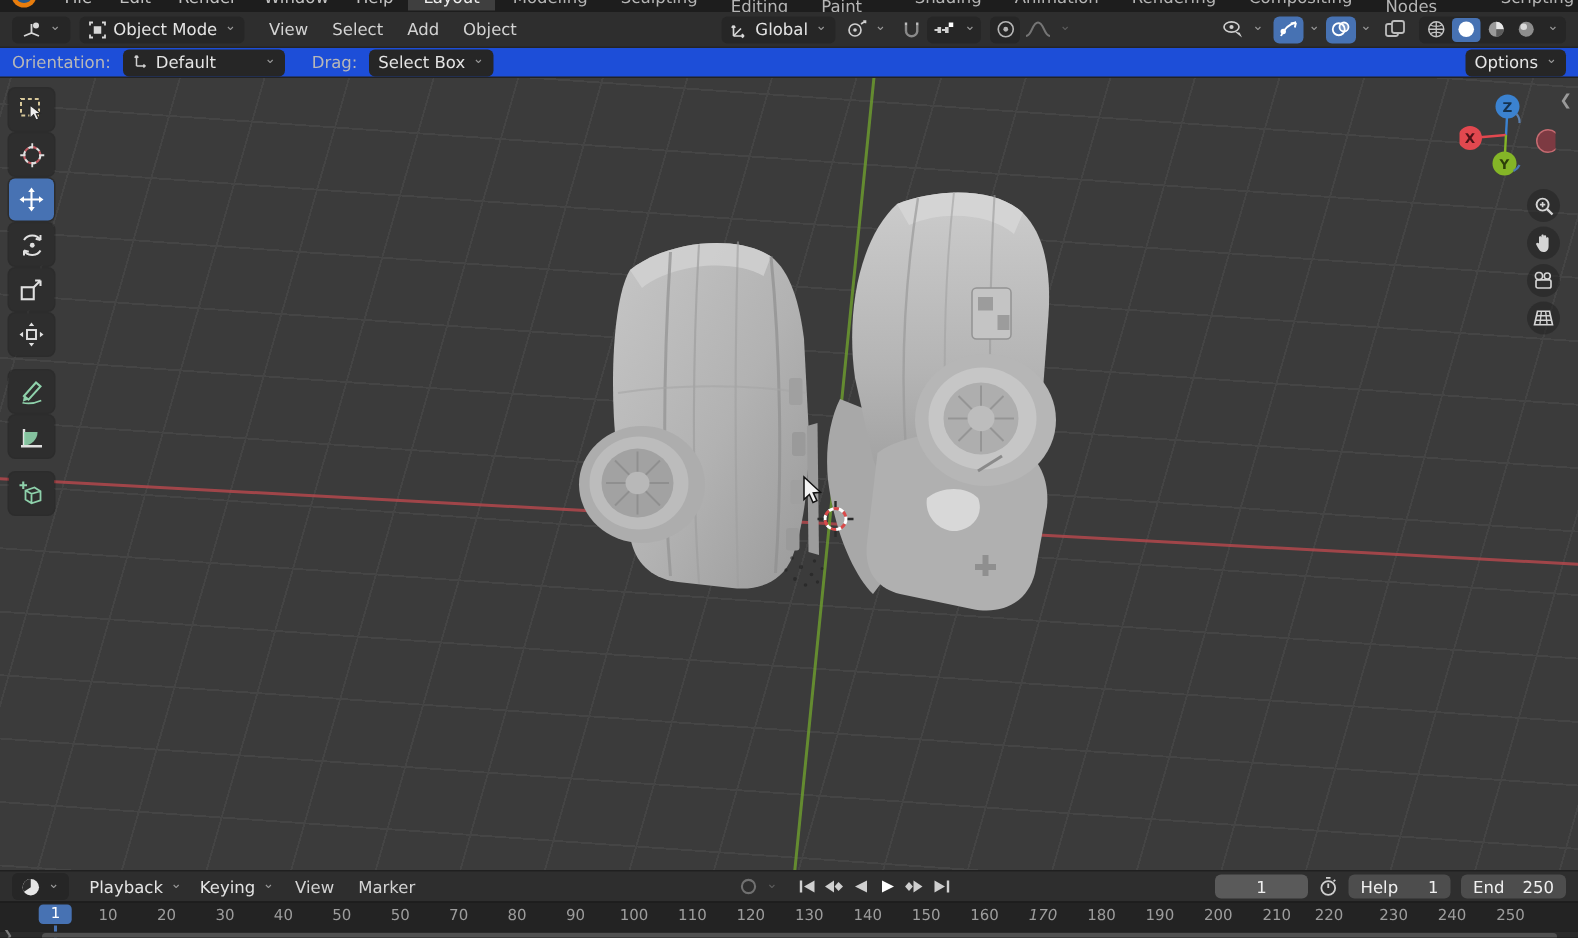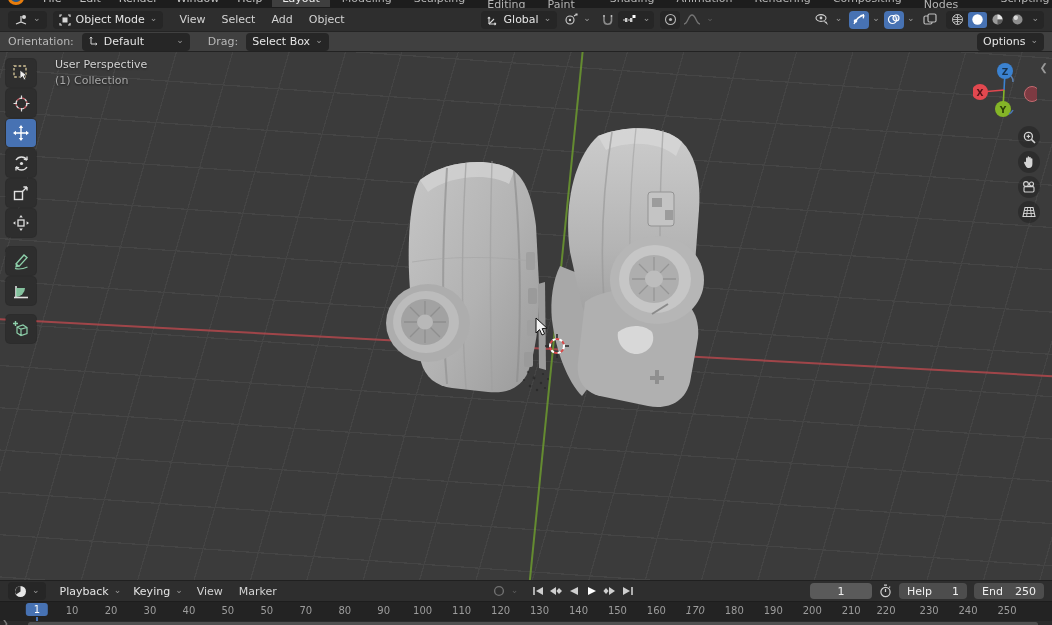--- a/index.html
+++ b/index.html
@@ -22,21 +22,21 @@
   .chev{font-size:9px;color:#9a9a9a;line-height:1;transform:translateY(-1px);display:inline-block;}
   .chev.dim{color:#5d5d5d;}
   .seg{display:flex;background:#262626;border-radius:4px;height:18px;align-items:center;padding:0 2px;gap:1px;}
   .seg .cell{width:19px;height:16px;border-radius:3px;display:flex;align-items:center;justify-content:center;}
   .seg .cell.active{background:#4772b3;}
   .iconbtn{width:20px;height:18px;border-radius:4px;display:inline-flex;align-items:center;justify-content:center;background:#262626;}
   .iconbtn.blue{background:#4772b3;}
   .iconbtn.flat{background:transparent;}
   svg{display:block;}
   
-  .toolrow{height:19px;background:#404040;border-bottom:1px solid #222;display:flex;align-items:center;padding:0 8px;color:#b8b8b8;}
+  .toolrow{height:19px;background:#1d4ed8;border-bottom:1px solid #222;display:flex;align-items:center;padding:0 8px;color:#b8b8b8;}
   
   .viewport{position:relative;height:528px;background:#3b3b3b;overflow:hidden;}
   .vp-grid{position:absolute;inset:0;}
   .vp-grid .fam{position:absolute;left:-30%;top:-30%;width:160%;height:160%;}
   .fam.a{background:repeating-linear-gradient(0deg,transparent 0 41px,#454545 41px 42.2px);transform:rotate(4deg);}
   .fam.b{background:repeating-linear-gradient(90deg,transparent 0 53px,#444444 53px 54.2px);transform:rotate(16deg);}
   .axis-x{position:absolute;left:-4px;top:266px;width:1064px;height:1.6px;background:rgba(186,72,78,.8);transform-origin:left center;transform:rotate(3.1deg);}
   .axis-y{position:absolute;left:582px;top:-4px;width:1.6px;height:540px;background:rgba(108,154,47,.85);transform-origin:top center;transform:rotate(5.7deg);}
   .vp-text{position:absolute;left:55px;top:6px;color:#d2d2d2;font-size:11px;text-shadow:0 1px 2px rgba(0,0,0,.6);}
   .vp-text .sub{color:#a8a8a8;margin-top:3px;}
@@ -318,24 +318,20 @@
       <circle r="7" fill="none" stroke="#ffffff" stroke-width="2" stroke-dasharray="3.5 3.5"></circle>
       <circle r="7" fill="none" stroke="#d94a4a" stroke-width="2" stroke-dasharray="3.5 3.5" stroke-dashoffset="3.5"></circle>
       <path d="M0,-12 V-8 M0,8 V12 M-12,0 H-8 M8,0 H12" stroke="#2b2b2b" stroke-width="1.6"></path>
     </g>
 
     <g transform="translate(536,266)">
       <path d="M0,0 L0,15 L3.6,11.6 L6,17 L8.6,15.8 L6.2,10.6 L11,10.2 Z" fill="#f2f2f2" stroke="#111" stroke-width="1"></path>
     </g>
   </svg>
 
-  <div class="vp-text">
-    <div>User Perspective</div>
-    <div class="sub">(1) Collection</div>
-  </div>
 
   <div class="toolbar">
     <div class="tool">
       <svg width="17" height="16" viewBox="0 0 17 16">
         <rect x="1" y="1" width="12" height="11" fill="none" stroke="#d8c89a" stroke-width="1.3" stroke-dasharray="2.6 2"></rect>
         <path d="M7,5 L7,14 L9.4,11.6 L11,15 L12.8,14.2 L11.2,10.9 L14,10.6 Z" fill="#f0f0f0" stroke="#2a2a2a" stroke-width=".8"></path>
         </svg>
     </div>
     <div class="tool">
       <svg width="17" height="17" viewBox="0 0 17 17">

